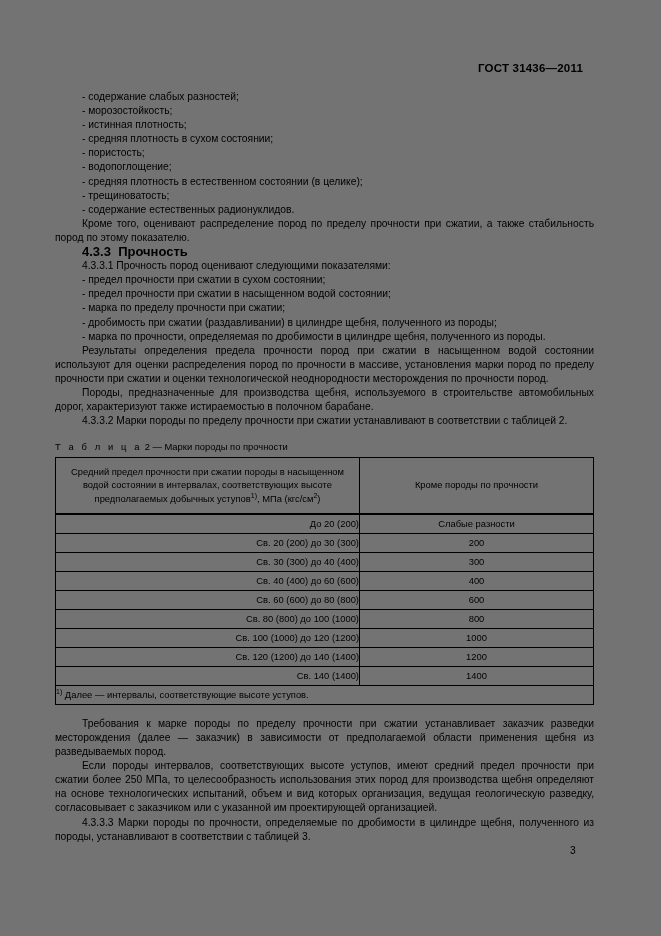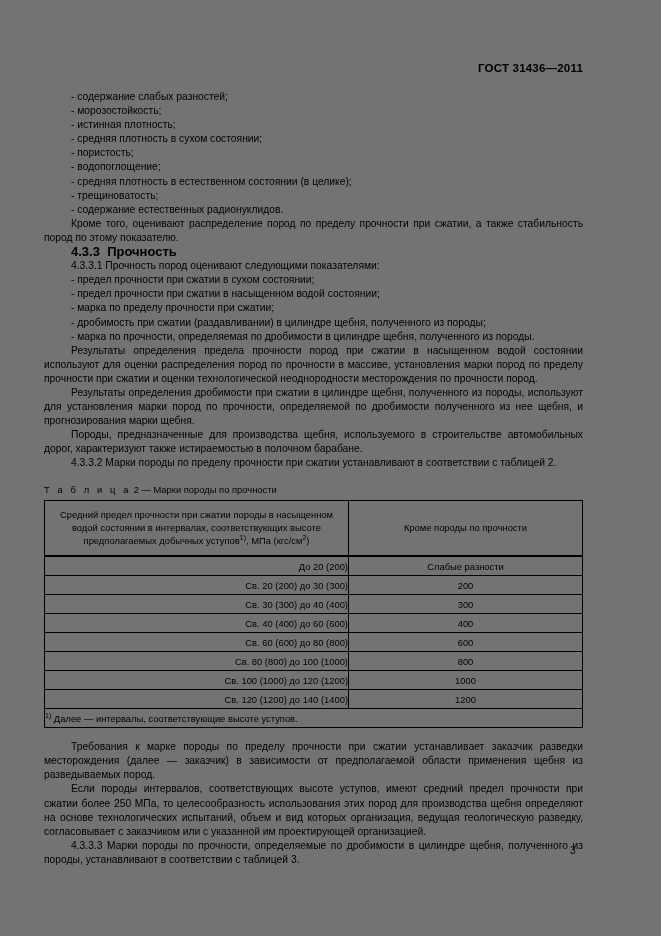--- a/index.html
+++ b/index.html
@@ -28,21 +28,21 @@
     right: 78px;
     font-size: 11.5px;
     font-weight: bold;
     letter-spacing: 0.2px;
     white-space: nowrap;
   }
 
   
   .content {
     position: absolute;
-    left: 44px;
+    left: 55px;
     top: 90px;
     width: 539px;
   }
 
   .line {
     font-size: 10.3px;
     line-height: 14.1px;
     white-space: nowrap;
   }
   .bullet-line {
@@ -164,21 +164,20 @@
 
     <div>
       <div class="line bullet-line">- предел прочности при сжатии в сухом состоянии;</div>
       <div class="line bullet-line">- предел прочности при сжатии в насыщенном водой состоянии;</div>
       <div class="line bullet-line">- марка по пределу прочности при сжатии;</div>
       <div class="line bullet-line">- дробимость при сжатии (раздавливании) в цилиндре щебня, полученного из породы;</div>
       <div class="line bullet-line">- марка по прочности, определяемая по дробимости в цилиндре щебня, полученного из породы.</div>
     </div>
 
     <p class="para indent">Результаты определения предела прочности пород при сжатии в насыщенном водой состоянии используют для оценки распределения пород по прочности в массиве, установления марки пород по пределу прочности при сжатии и оценки технологической неоднородности месторождения по прочности пород.</p>
-    <p class="para indent">Результаты определения дробимости при сжатии в цилиндре щебня, полученного из породы, используют для установления марки пород по прочности, определяемой по дробимости полученного из нее щебня, и прогнозирования марки щебня.</p>
     <p class="para indent">Породы, предназначенные для производства щебня, используемого в строительстве автомобильных дорог, характеризуют также истираемостью в полочном барабане.</p>
     <p class="para indent">4.3.3.2  Марки породы по пределу прочности при сжатии устанавливают в соответствии с таблицей 2.</p>
 
     <div class="spacer-12"></div>
 
     <div class="table-caption">
       <span class="spaced">Т а б л и ц а</span>&nbsp;<span>2</span>
       <span>—</span>
       <span>Марки породы по прочности</span>
     </div>
@@ -221,20 +220,24 @@
         </tr>
         <tr>
           <td class="cell-left">Св. 100 (1000) до 120 (1200)</td>
           <td class="cell-center">1000</td>
         </tr>
         <tr>
           <td class="cell-left">Св. 120 (1200) до 140 (1400)</td>
           <td class="cell-center">1200</td>
         </tr>
         <tr>
+          <td class="cell-left">Св. 140 (1400)</td>
+          <td class="cell-center">1400</td>
+        </tr>
+        <tr>
           <td class="footnote-cell" colspan="2">
             <sup>1)</sup> <span>Далее — интервалы, соответствующие высоте уступов.</span>
           </td>
         </tr>
       </tbody>
     </table>
 
     <div class="spacer-12"></div>
 
     <p class="para indent">Требования к марке породы по пределу прочности при сжатии устанавливает заказчик разведки месторождения (далее — заказчик) в зависимости от предполагаемой области применения щебня из разведываемых пород.</p>

